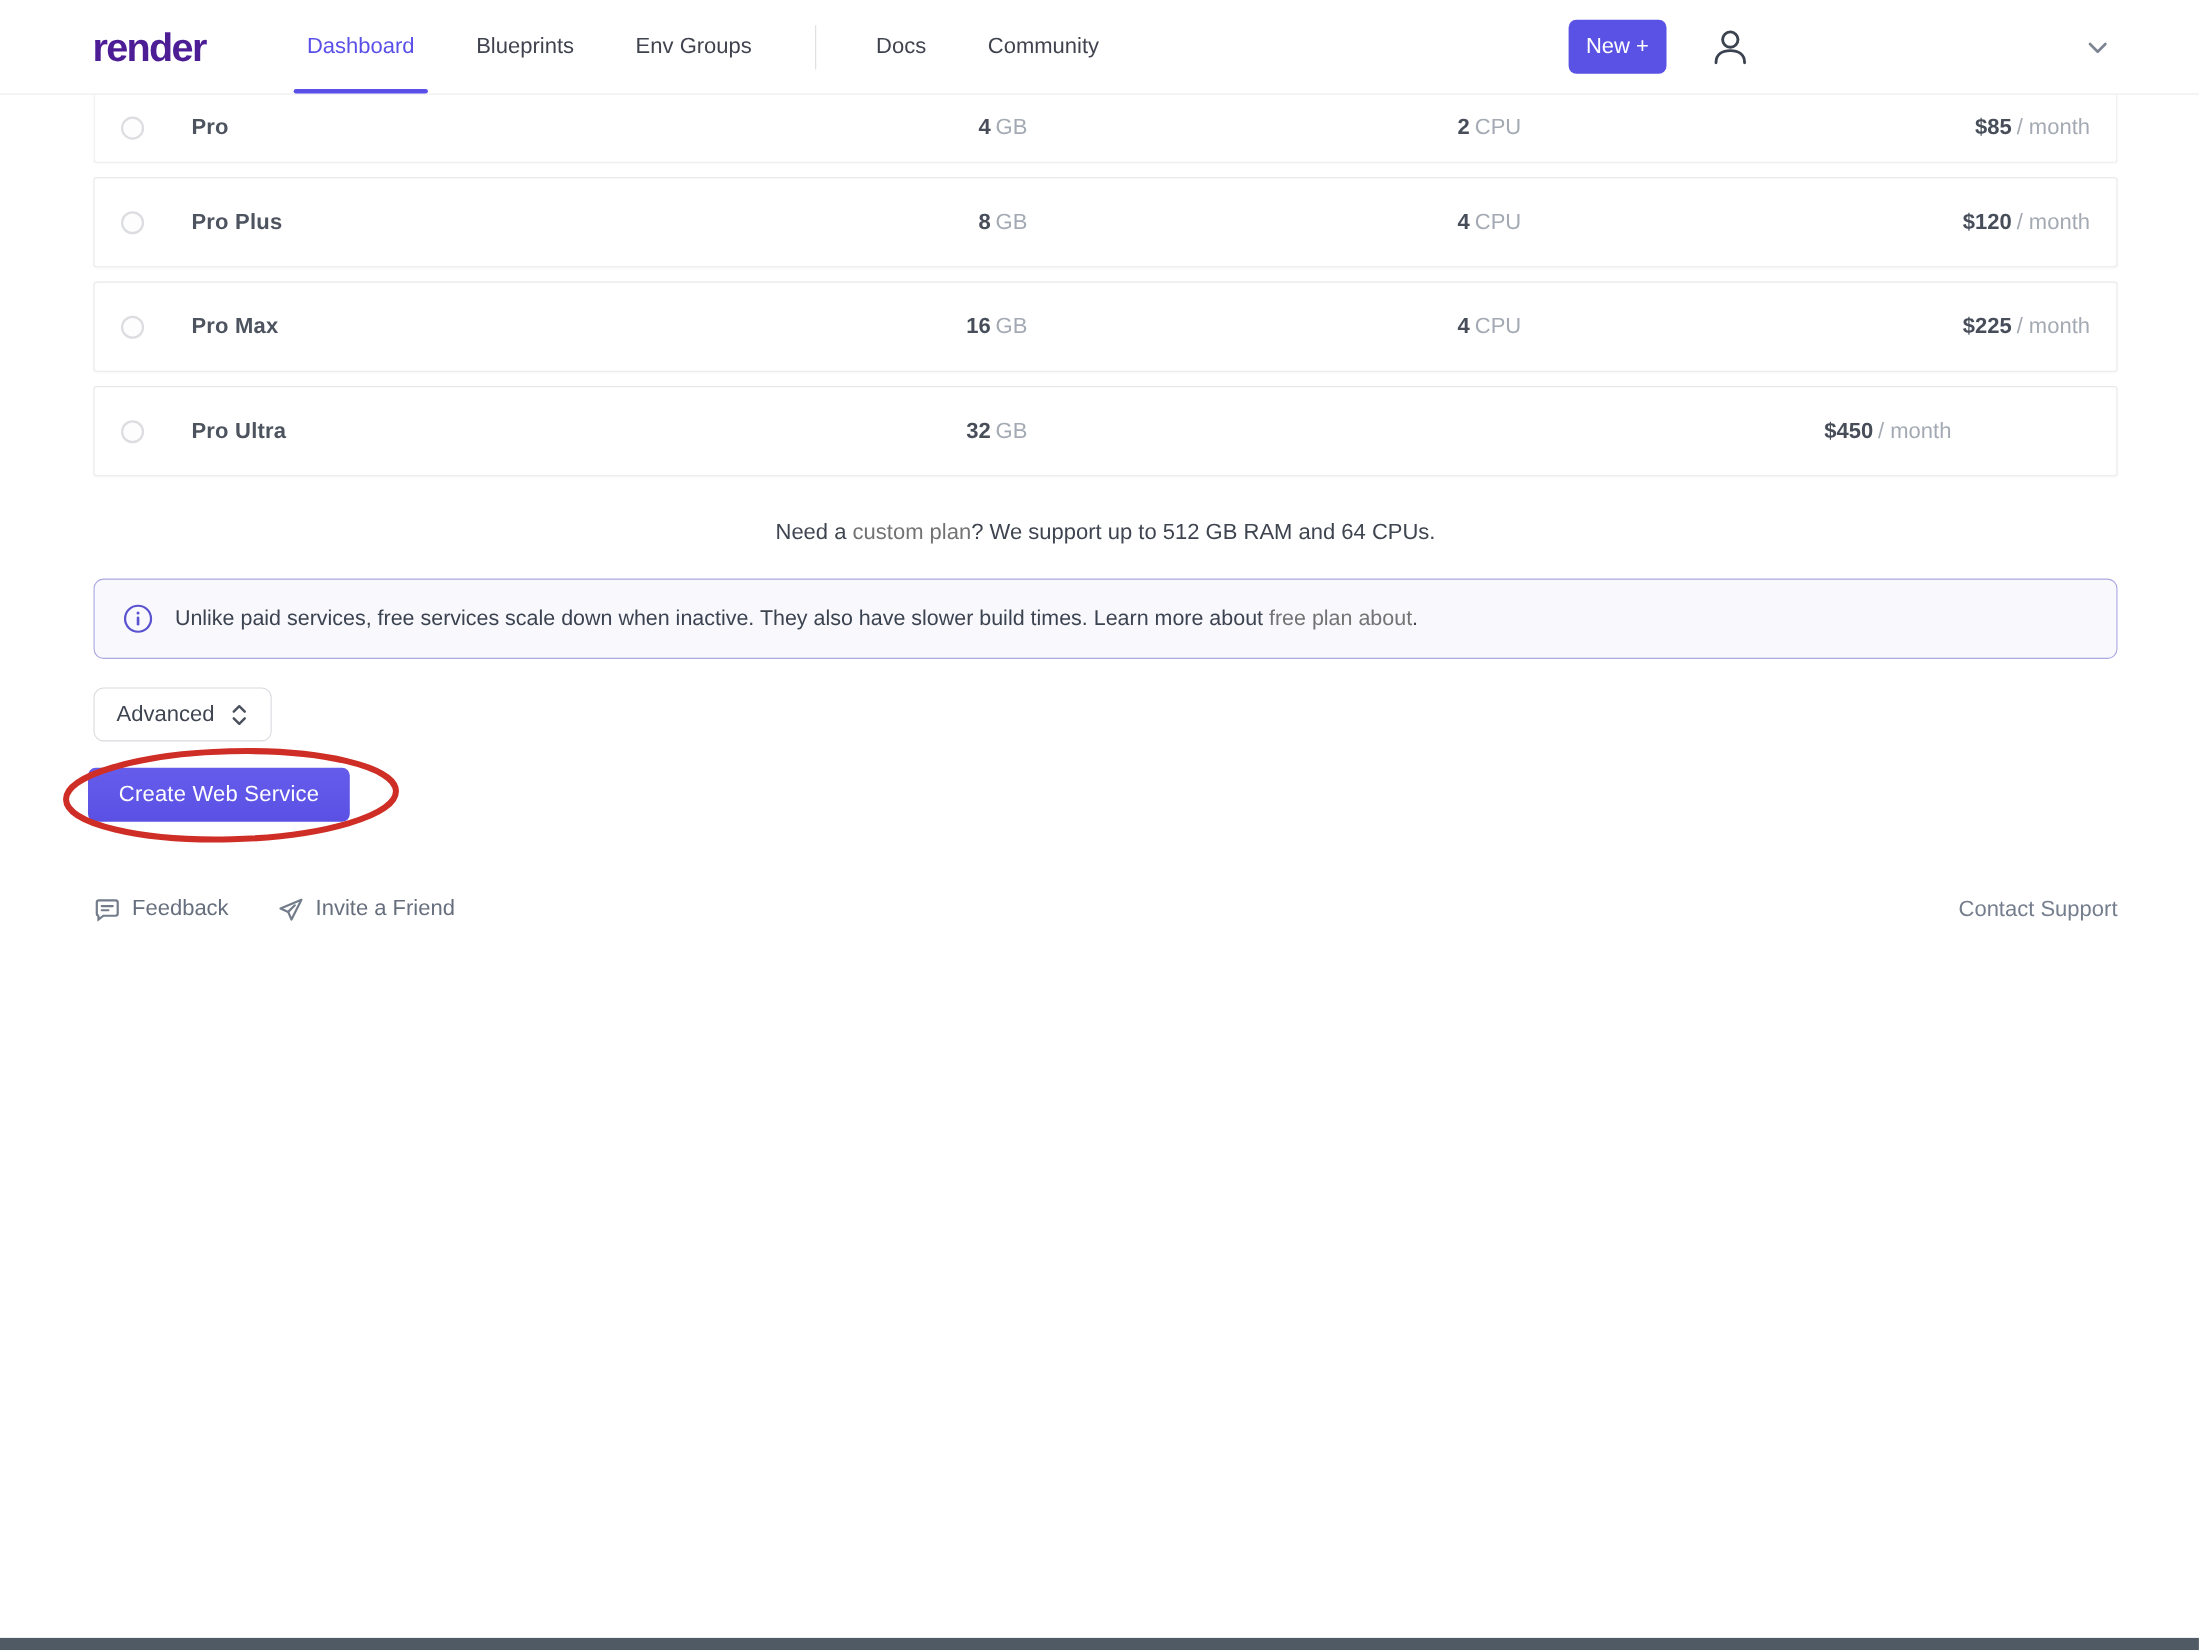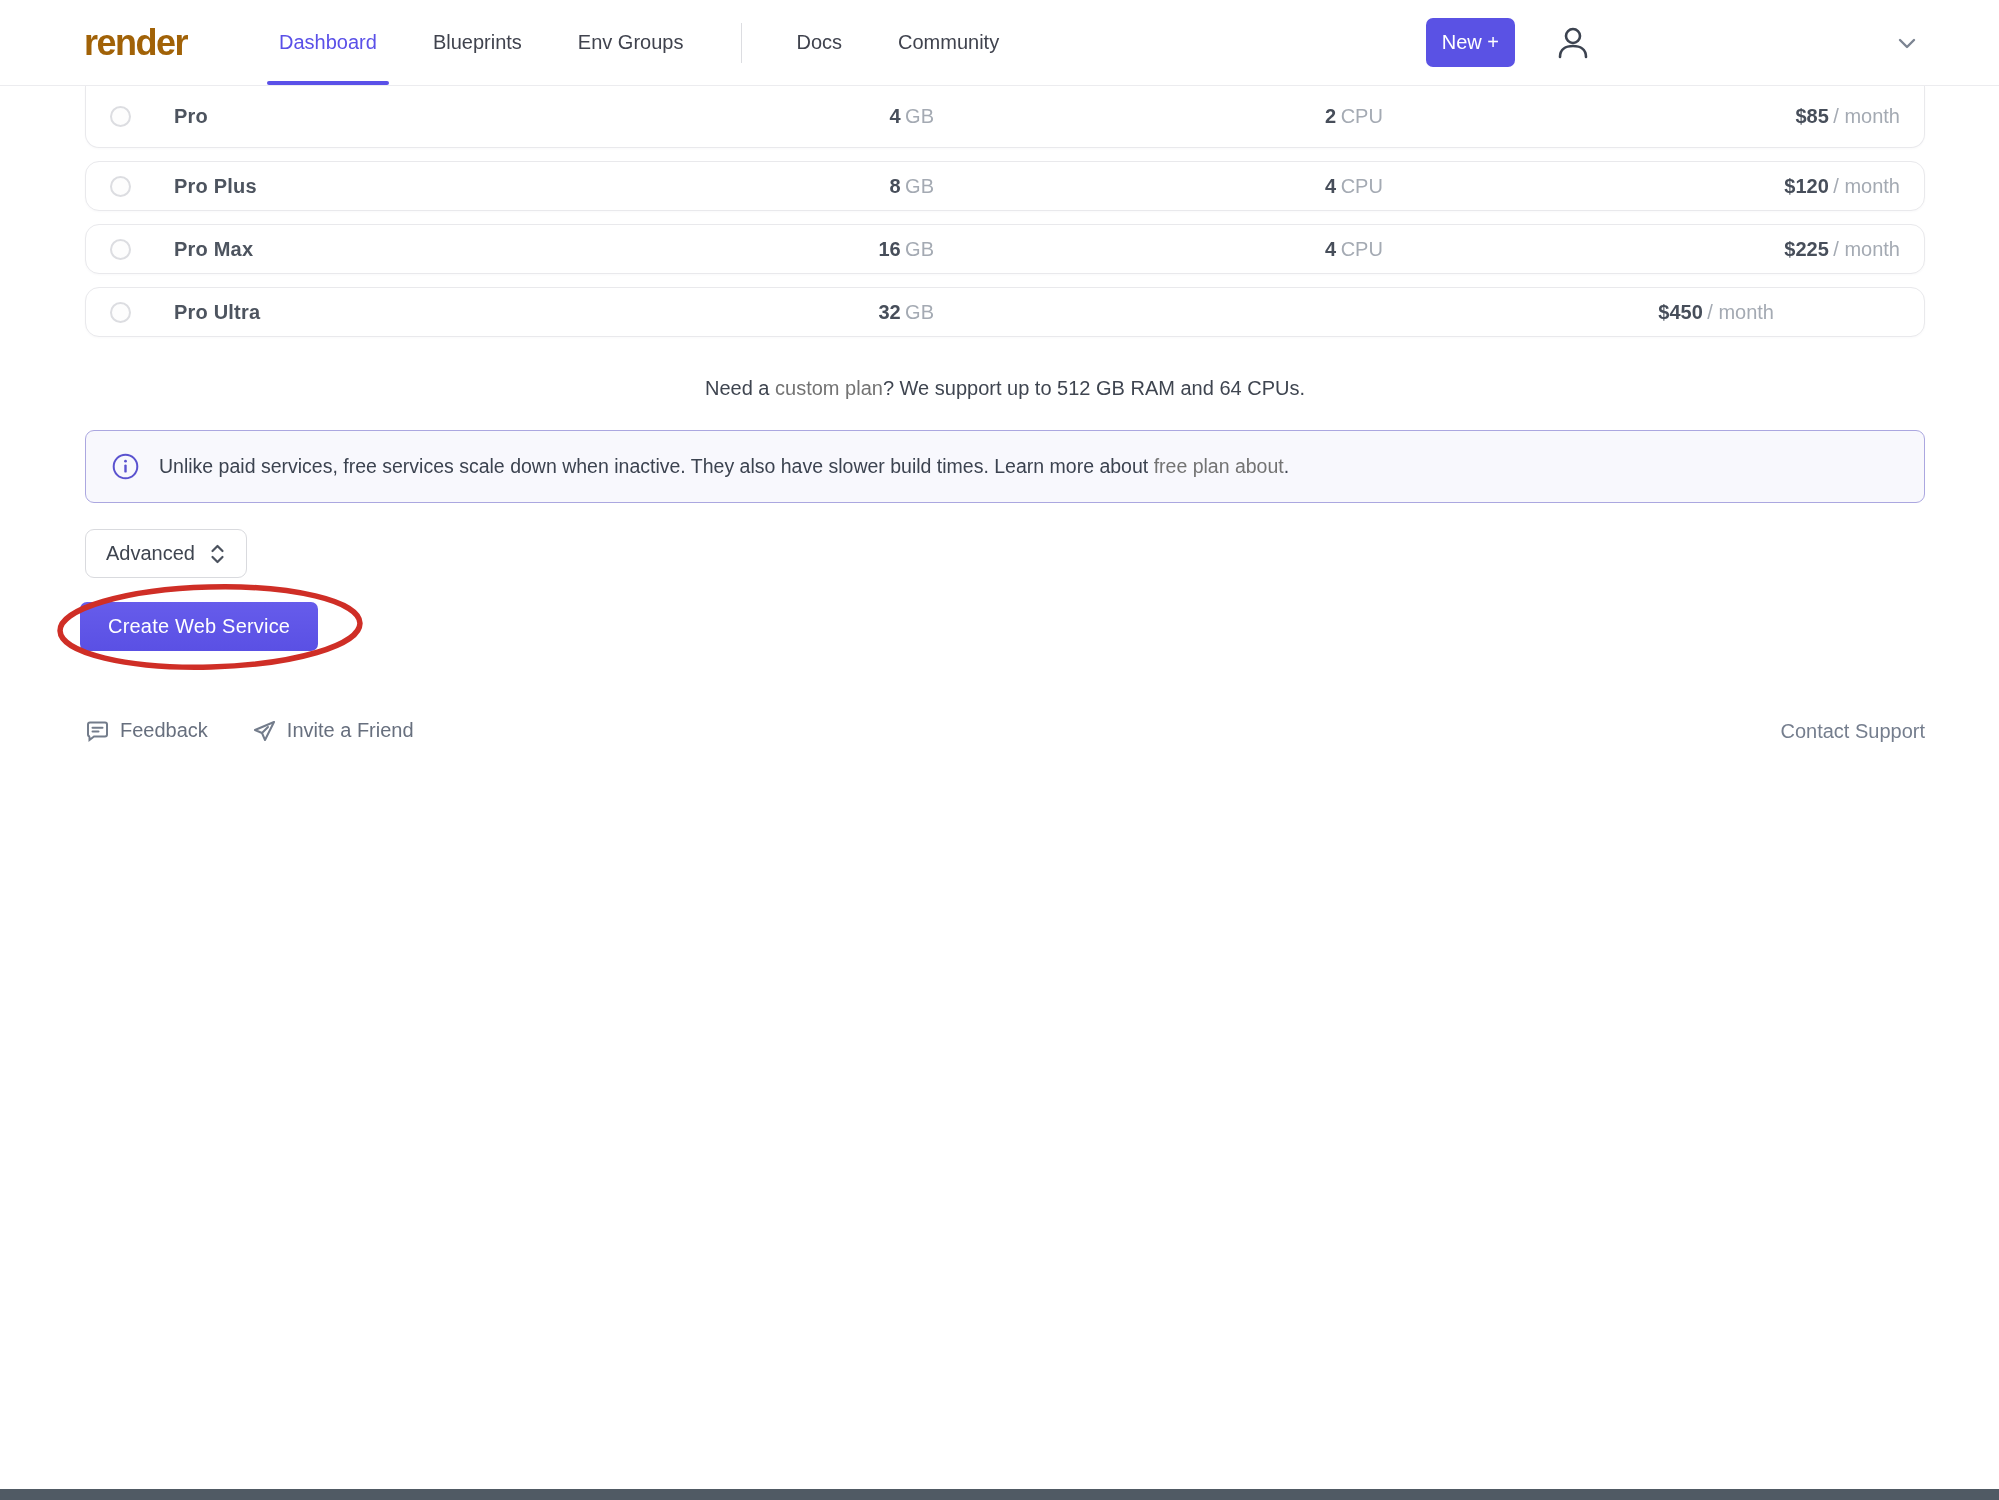--- a/index.html
+++ b/index.html
@@ -20,21 +20,21 @@
     padding: 0 74px 0 84px;
     background: #fff;
     position: relative;
     z-index: 5;
   }
   .logo {
     align-self: center;
     font-size: 36px;
     font-weight: 700;
     letter-spacing: -1.5px;
-    color: #a16207;
+    color: #4c1d95;
     margin-right: 92px;
     cursor: pointer;
   }
   .nav-link {
     display: flex;
     align-items: center;
     font-size: 20px;
     font-weight: 500;
     color: #40434e;
     margin-right: 56px;
@@ -86,23 +86,23 @@
     cursor: pointer;
   }
 
   
   .main { padding: 0 74px 0 85px; }
 
   .plan-row {
     display: grid;
     grid-template-columns: 64px 500px 260px 840px 1fr;
     align-items: center;
-    height: 50px;
+    height: 82px;
     border: 1px solid #e9e9ec;
-    border-radius: 14px;
+    border-radius: 3px;
     background: #fff;
     padding: 0 24px;
     margin-bottom: 13px;
     box-shadow: 0 1px 2px rgba(60,60,80,0.03);
     cursor: pointer;
   }
   .plan-row.clipped {
     border-top: none;
     border-top-left-radius: 0;
     border-top-right-radius: 0;

